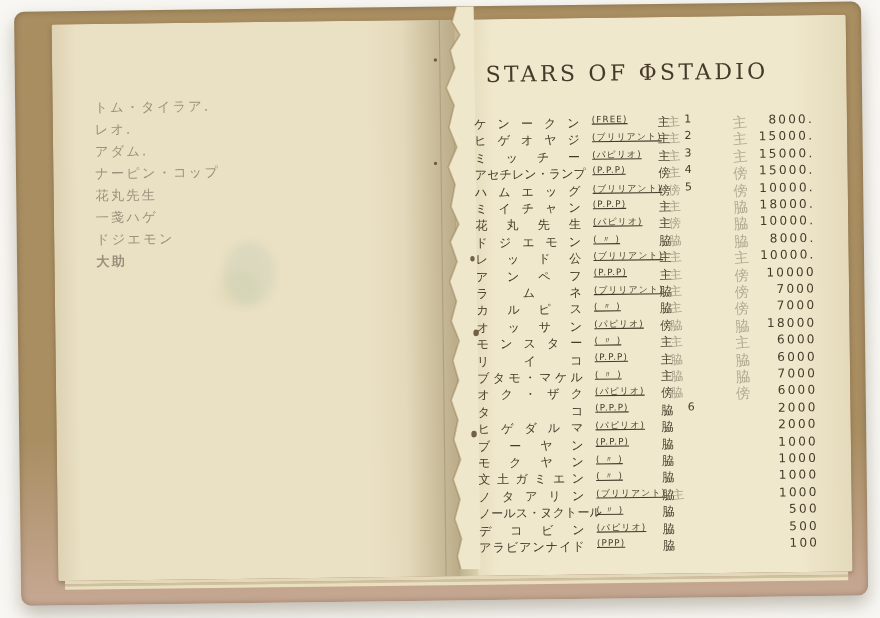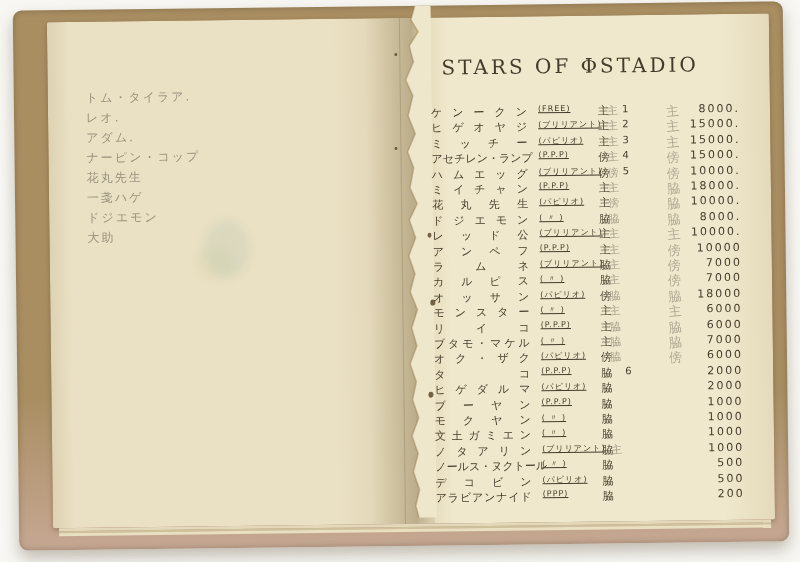--- a/index.html
+++ b/index.html
@@ -102,21 +102,21 @@
     </div>
 
     <div id="left-names">
         <div class="pencil-name" style="top: 80px;">トム・タイラア.</div>
         <div class="pencil-name" style="top: 100px;">レオ.</div>
         <div class="pencil-name" style="top: 120px;">アダム.</div>
         <div class="pencil-name" style="top: 140px;">ナーピン・コップ</div>
         <div class="pencil-name" style="top: 160px;">花丸先生</div>
         <div class="pencil-name" style="top: 180px;">一戔ハゲ</div>
         <div class="pencil-name" style="top: 200px;">ドジエモン</div>
-        <div class="pencil-name" style="top: 220px;">大助</div>
+        <div class="pencil-name" style="top: 220px; font-weight: bold;">大助</div>
       </div>
 
     <div class="title">STARS OF ΦSTADIO</div>
 
     <div id="star-rows">
         <div class="star-row" style="top: 100px; left: 0px; right: 0px;">
           <span class="c-name">ケンークン</span>
           <span class="c-paren">(FREE)</span>
           <span class="c-role1">主</span>
           <span class="c-role1b">主</span>
@@ -303,18 +303,18 @@
         <div class="star-row" style="top: 469.6px; left: 0px; right: 0px;">
           <span class="c-name">デコビン</span>
           <span class="c-paren">(パピリオ)</span>
           <span class="c-role1">脇</span>
           <span class="c-salary">500</span>
         </div>
         <div class="star-row" style="top: 485px; left: 0px; right: 0px;">
           <span class="c-name">アラビアンナイド</span>
           <span class="c-paren">(PPP)</span>
           <span class="c-role1">脇</span>
-          <span class="c-salary">200</span>
+          <span class="c-salary">100</span>
         </div>
       </div>
 
   </div>
 </div>
 
 </body></html>

